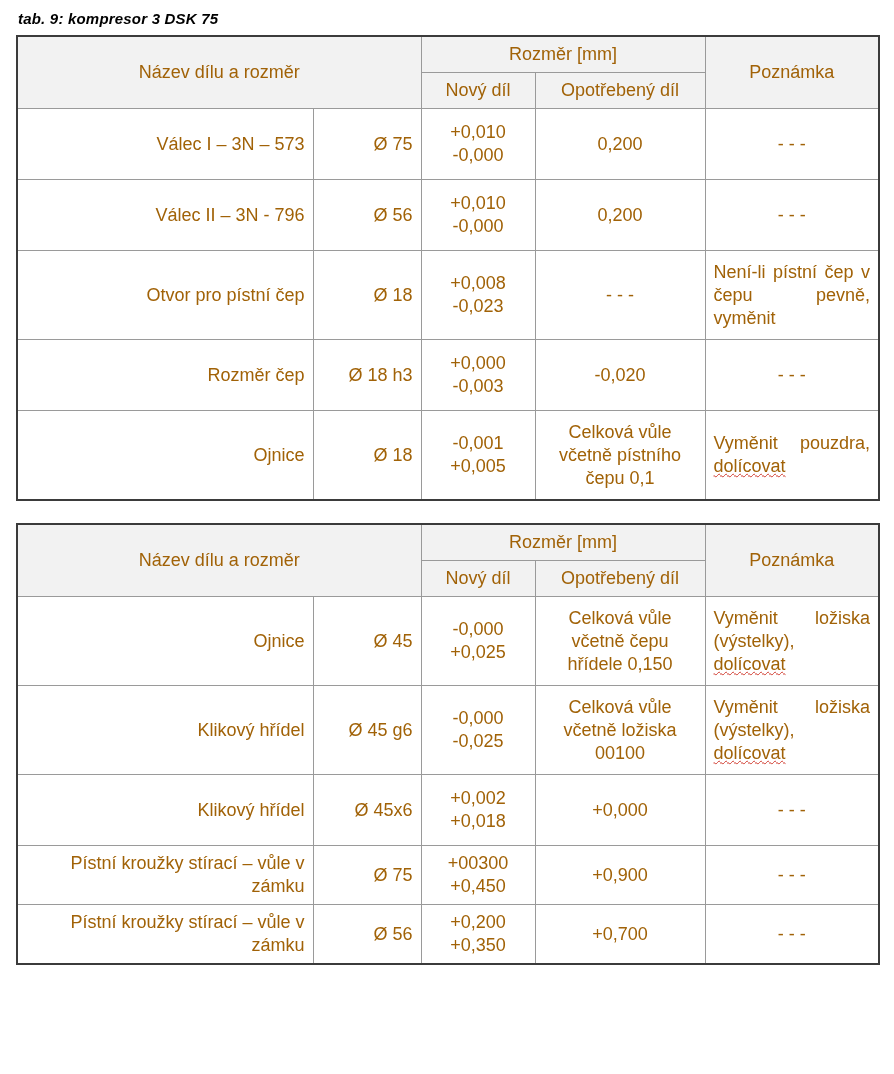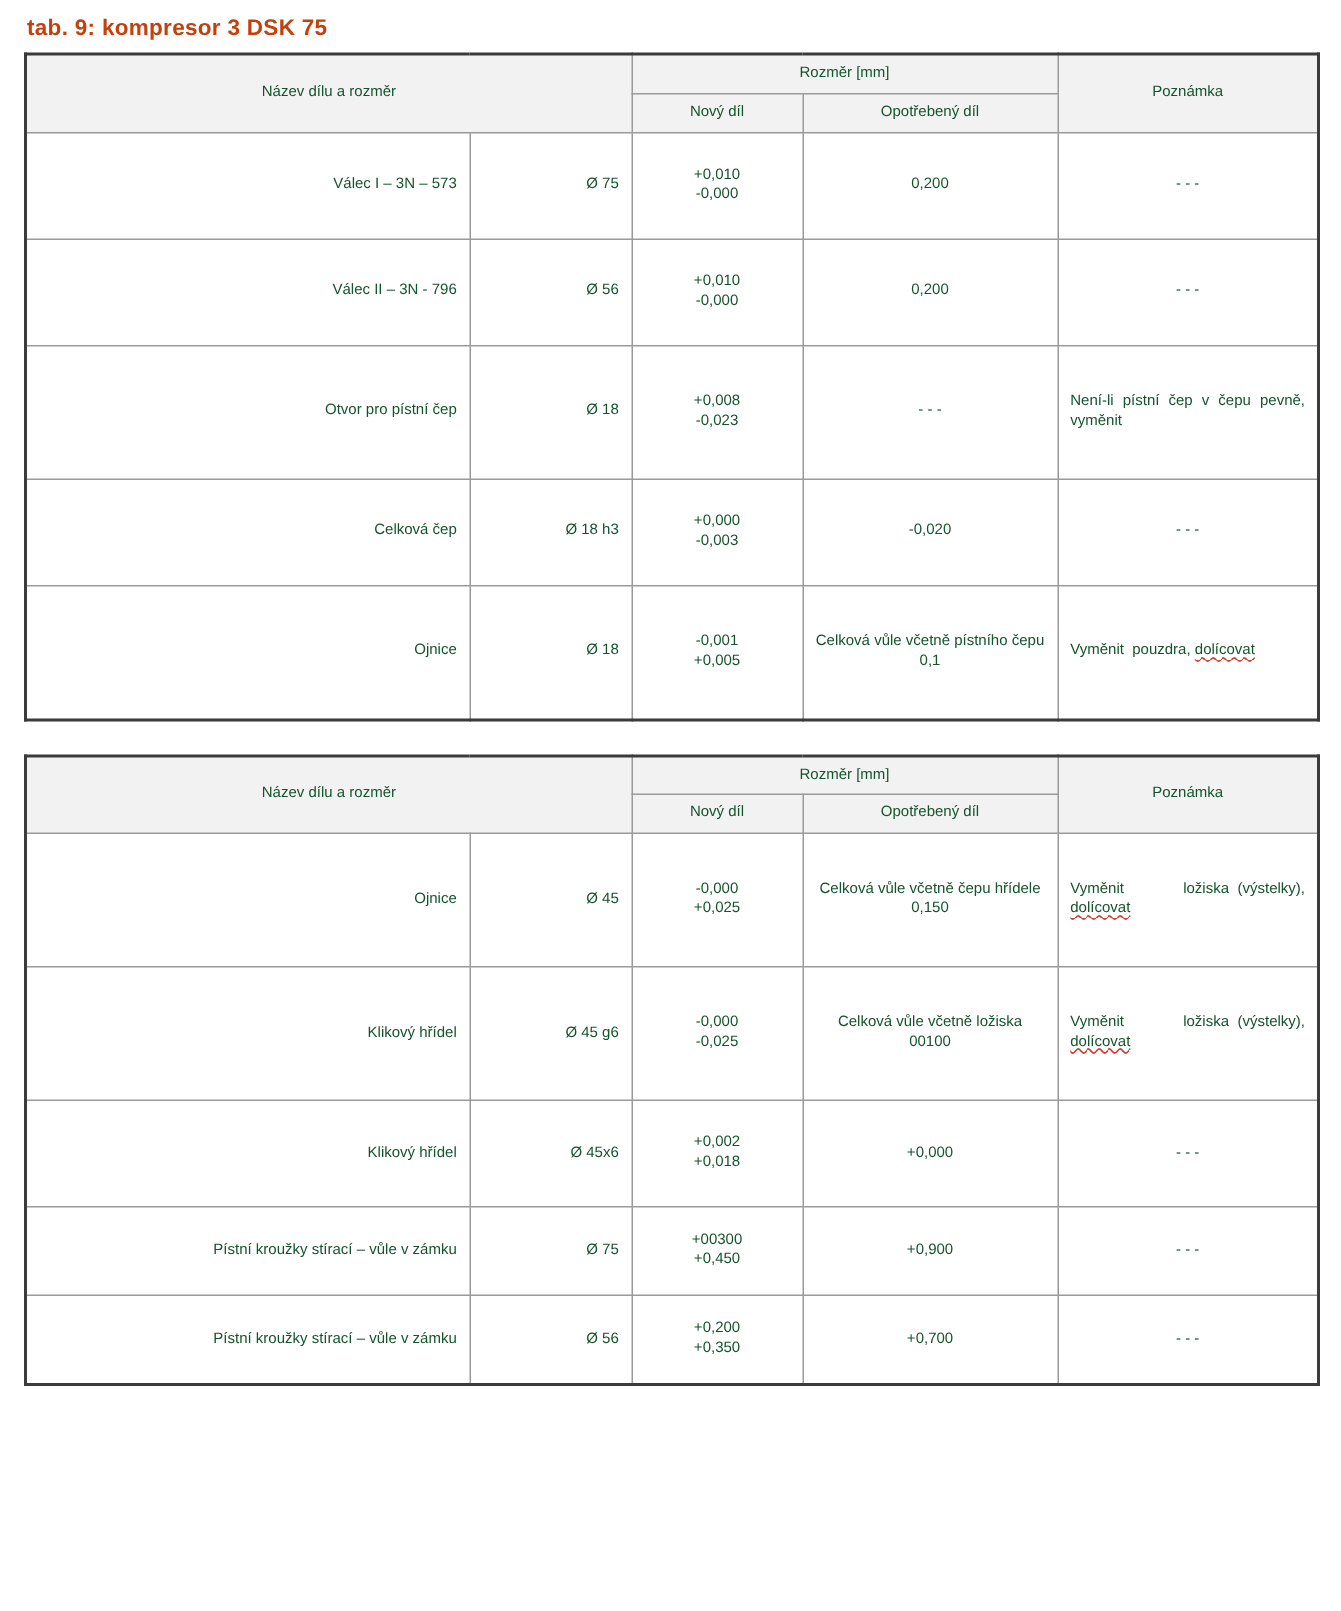--- a/index.html
+++ b/index.html
@@ -13,41 +13,42 @@
     font-family: "Liberation Sans", sans-serif;
     color: #1a1a1a;
     overflow: hidden;
   }
   .page {
     padding: 10px 16px 0 16px;
     box-sizing: border-box;
     width: 894px;
   }
   .caption {
+    font-style: italic;
     font-size: 15px;
     font-weight: 600;
     letter-spacing: 0.2px;
     margin: 0 0 8px 2px;
-    color: #c2410c;
+    color: #000000;
   }
   table.spec {
     border-collapse: collapse;
     table-layout: fixed;
     width: 862px;
     border: 2px solid #3b3b3b;
     background: #ffffff;
   }
   table.spec td, table.spec th {
     border: 1px solid #9a9a9a;
     padding: 6px 8px;
-    font-size: 10px;
+    font-size: 18px;
     font-weight: normal;
     vertical-align: middle;
     line-height: 1.28;
-    color: #14532d;
+    color: #a16207;
   }
   
   table.spec {
     box-sizing: border-box;
   }
   thead th {
     background: #f2f2f2;
     text-align: center;
   }
   .hdr-name {
@@ -161,21 +162,21 @@
       </tr>
       <tr class="row-xtall">
         <td class="name">Otvor pro pístní čep</td>
         <td class="dim">Ø 18</td>
         <td class="val">+0,008
 -0,023</td>
         <td class="worn">- - -</td>
         <td class="note justify">Není-li pístní čep v čepu pevně, vyměnit</td>
       </tr>
       <tr class="row-tall">
-        <td class="name">Celková čep</td>
+        <td class="name">Rozměr čep</td>
         <td class="dim">Ø 18 h3</td>
         <td class="val">+0,000
 -0,003</td>
         <td class="worn">-0,020</td>
         <td class="center-note">- - -</td>
       </tr>
       <tr class="row-xtall">
         <td class="name">Ojnice</td>
         <td class="dim">Ø 18</td>
         <td class="val">-0,001

